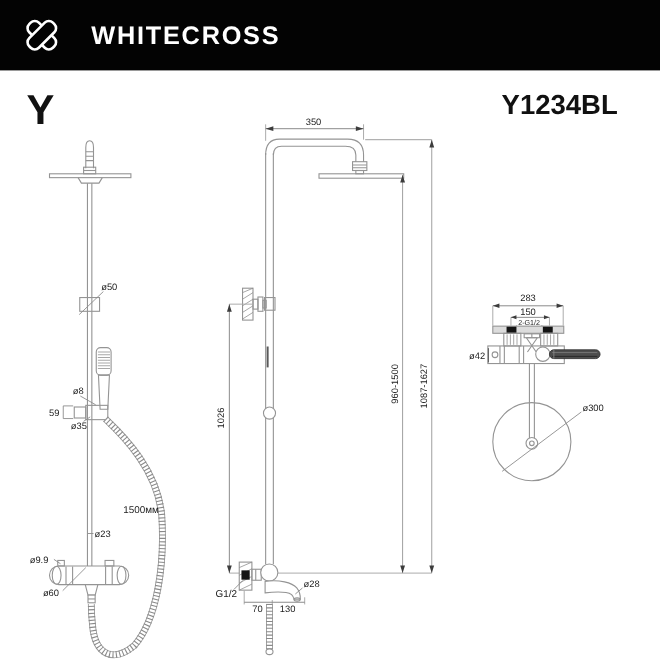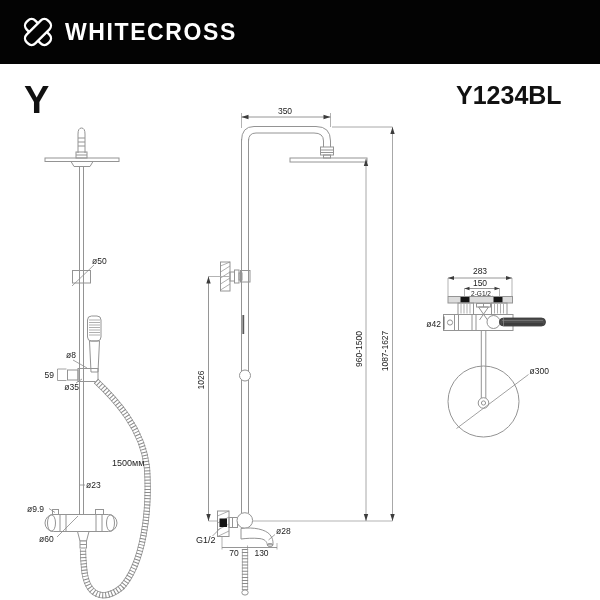--- a/index.html
+++ b/index.html
@@ -5,21 +5,21 @@
   html,body{margin:0;padding:0;}
   body{
     width:600px;height:600px;position:relative;background:#ffffff;overflow:hidden;
     font-family:"Liberation Sans", sans-serif;
   }
   .header{
     position:absolute;left:0;top:0;width:600px;height:64px;background:#030303;
     display:flex;align-items:center;padding-left:19px;box-sizing:border-box;z-index:5;
   }
   .brand{
-    color:#ffffff;font-size:23px;font-weight:700;letter-spacing:1.6px;margin-left:8px;
+    color:#ffffff;font-size:23px;font-weight:700;letter-spacing:1.6px;margin-left:26px;
   }
   .drawing{position:absolute;left:0;top:0;z-index:1;}
   .dim{font-size:8.5px;fill:#1c1c1c;stroke:none;font-family:"Liberation Sans",sans-serif;}
   .dim-sm{font-size:6.5px;fill:#1c1c1c;stroke:none;}
   .dim-md{font-size:9px;fill:#1c1c1c;stroke:none;}
   .big-label{font-weight:700;fill:#111111;stroke:none;}
   .arrow{fill:#3c3c3c;stroke:none;}
   .hatch{stroke:#8d8d8d;stroke-width:0.7;}
 </style>
 </head>

